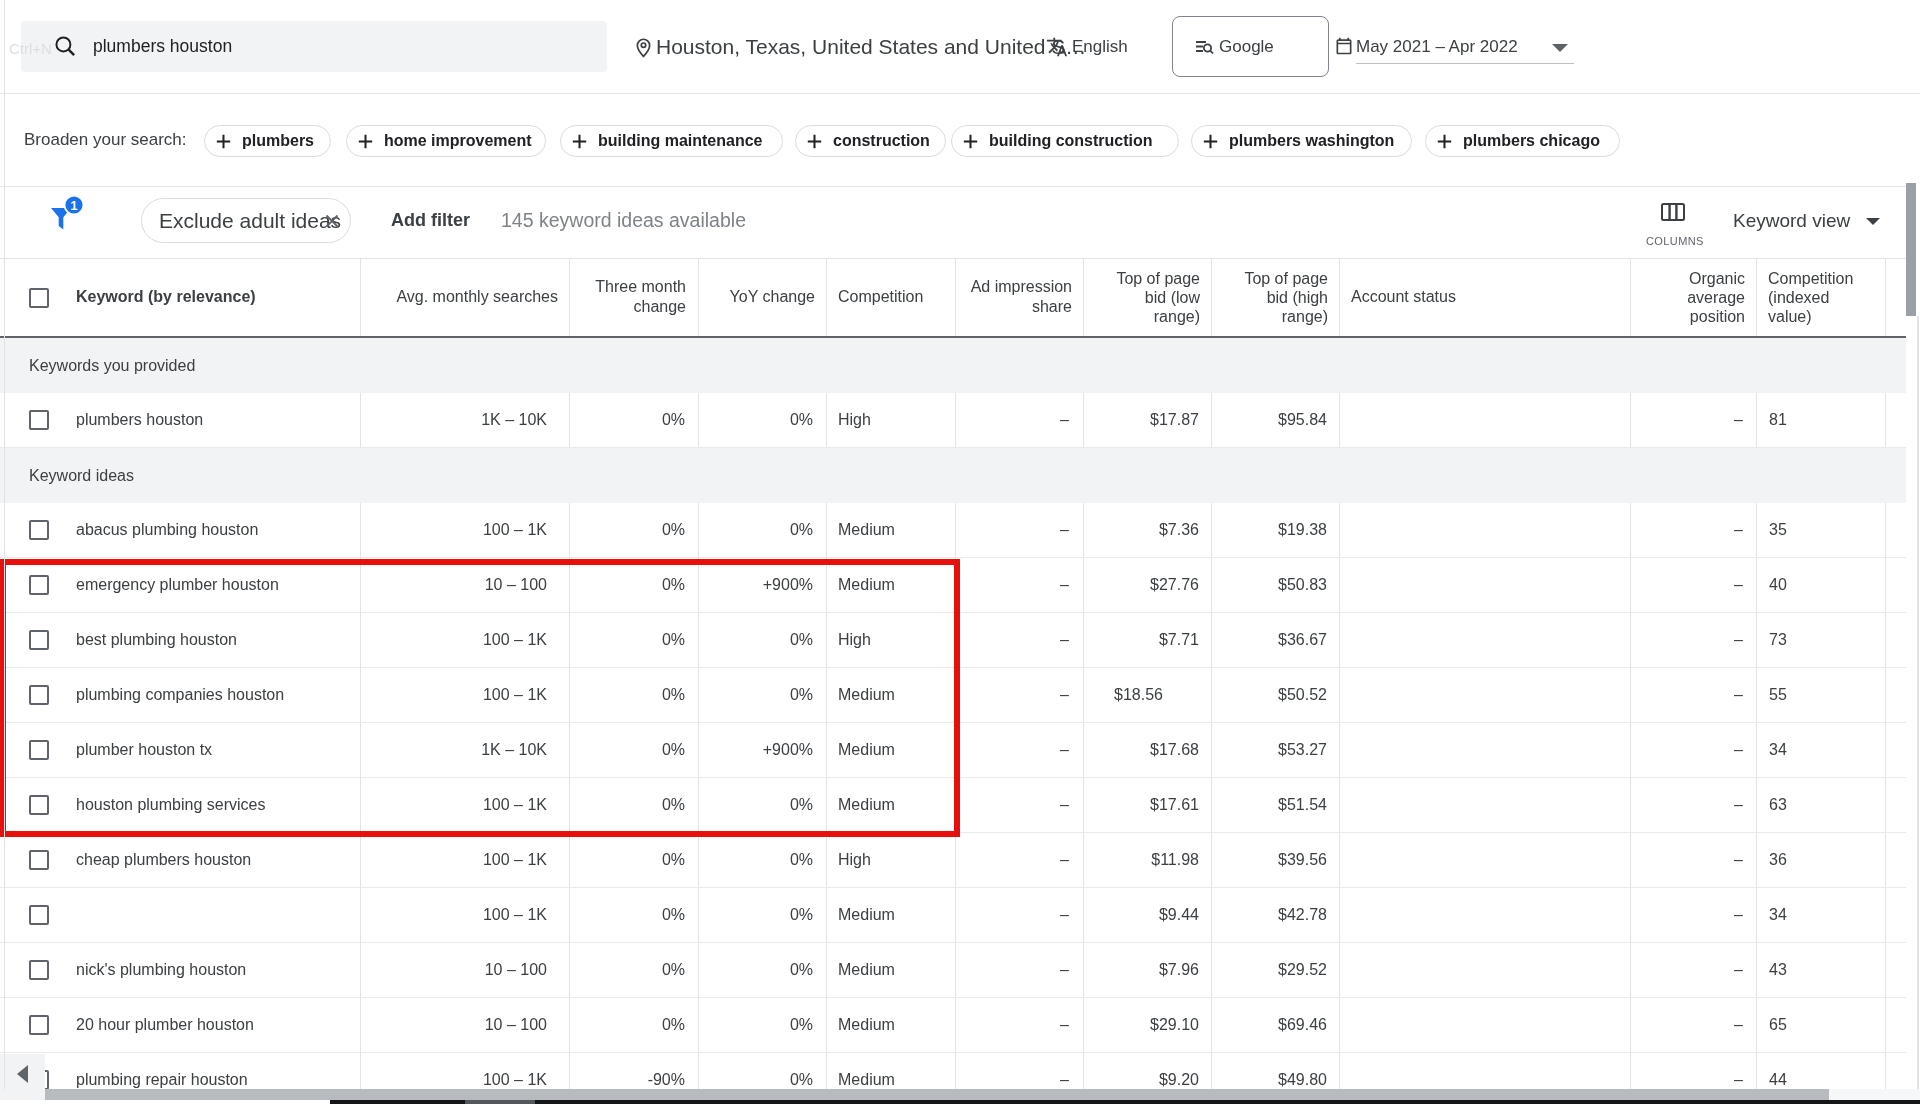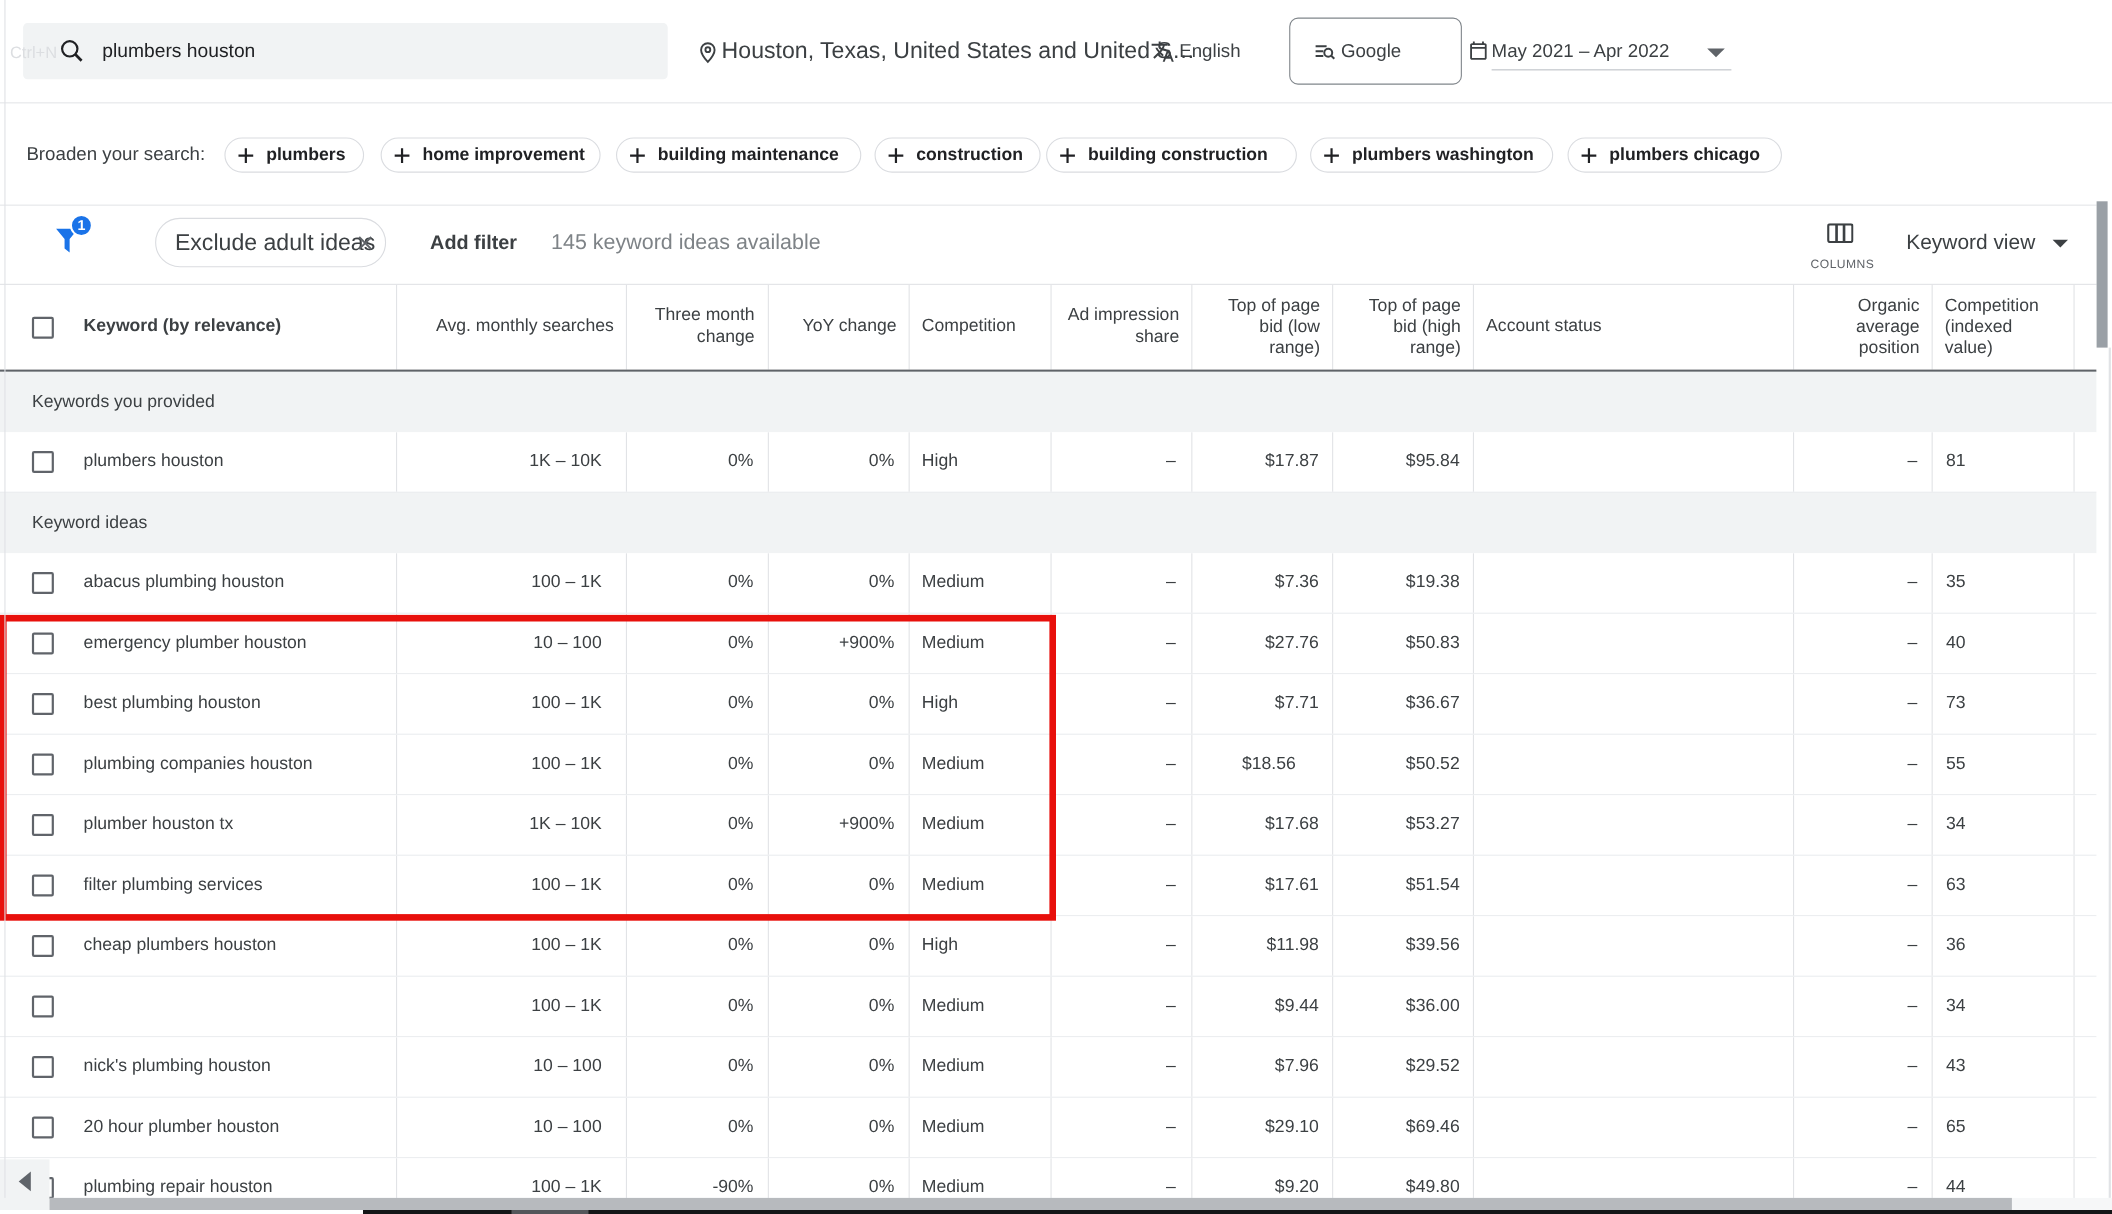--- a/index.html
+++ b/index.html
@@ -244,21 +244,21 @@
     <div class="vd" style="left:1885px"></div>
   </div>
 <div class="row" style="top:668px">
     <div class="cb" style="left:29px"></div>
     <div class="ct" style="left:76px">plumbing companies houston</div>
     <div class="ct" style="left:360px;width:187px;text-align:right">100 – 1K</div>
     <div class="ct" style="left:569px;width:116px;text-align:right">0%</div>
     <div class="ct" style="left:698px;width:115px;text-align:right">0%</div>
     <div class="ct" style="left:838px">Medium</div>
     <div class="ct" style="left:955px;width:114px;text-align:right">–</div>
-    <div class="ct" style="left:1062px;width:116px;text-align:right">$18.56</div>
+    <div class="ct" style="left:1114px;width:116px;">$18.56</div>
     <div class="ct" style="left:1211px;width:116px;text-align:right">$50.52</div>
     <div class="ct" style="left:1630px;width:113px;text-align:right">–</div>
     <div class="ct" style="left:1769px">55</div>
     <div class="vd" style="left:360px"></div>
     <div class="vd" style="left:569px"></div>
     <div class="vd" style="left:698px"></div>
     <div class="vd" style="left:826px"></div>
     <div class="vd" style="left:955px"></div>
     <div class="vd" style="left:1083px"></div>
     <div class="vd" style="left:1211px"></div>
@@ -286,21 +286,21 @@
     <div class="vd" style="left:955px"></div>
     <div class="vd" style="left:1083px"></div>
     <div class="vd" style="left:1211px"></div>
     <div class="vd" style="left:1339px"></div>
     <div class="vd" style="left:1630px"></div>
     <div class="vd" style="left:1756px"></div>
     <div class="vd" style="left:1885px"></div>
   </div>
 <div class="row" style="top:778px">
     <div class="cb" style="left:29px"></div>
-    <div class="ct" style="left:76px">filter plumbing services</div>
+    <div class="ct" style="left:76px">houston plumbing services</div>
     <div class="ct" style="left:360px;width:187px;text-align:right">100 – 1K</div>
     <div class="ct" style="left:569px;width:116px;text-align:right">0%</div>
     <div class="ct" style="left:698px;width:115px;text-align:right">0%</div>
     <div class="ct" style="left:838px">Medium</div>
     <div class="ct" style="left:955px;width:114px;text-align:right">–</div>
     <div class="ct" style="left:1083px;width:116px;text-align:right">$17.61</div>
     <div class="ct" style="left:1211px;width:116px;text-align:right">$51.54</div>
     <div class="ct" style="left:1630px;width:113px;text-align:right">–</div>
     <div class="ct" style="left:1769px">63</div>
     <div class="vd" style="left:360px"></div>
@@ -340,21 +340,21 @@
     <div class="vd" style="left:1885px"></div>
   </div>
 <div class="row" style="top:888px">
     <div class="cb" style="left:29px"></div>
     <div class="ct" style="left:360px;width:187px;text-align:right">100 – 1K</div>
     <div class="ct" style="left:569px;width:116px;text-align:right">0%</div>
     <div class="ct" style="left:698px;width:115px;text-align:right">0%</div>
     <div class="ct" style="left:838px">Medium</div>
     <div class="ct" style="left:955px;width:114px;text-align:right">–</div>
     <div class="ct" style="left:1083px;width:116px;text-align:right">$9.44</div>
-    <div class="ct" style="left:1211px;width:116px;text-align:right">$36.00</div>
+    <div class="ct" style="left:1211px;width:116px;text-align:right">$42.78</div>
     <div class="ct" style="left:1630px;width:113px;text-align:right">–</div>
     <div class="ct" style="left:1769px">34</div>
     <div class="vd" style="left:360px"></div>
     <div class="vd" style="left:569px"></div>
     <div class="vd" style="left:698px"></div>
     <div class="vd" style="left:826px"></div>
     <div class="vd" style="left:955px"></div>
     <div class="vd" style="left:1083px"></div>
     <div class="vd" style="left:1211px"></div>
     <div class="vd" style="left:1339px"></div>

